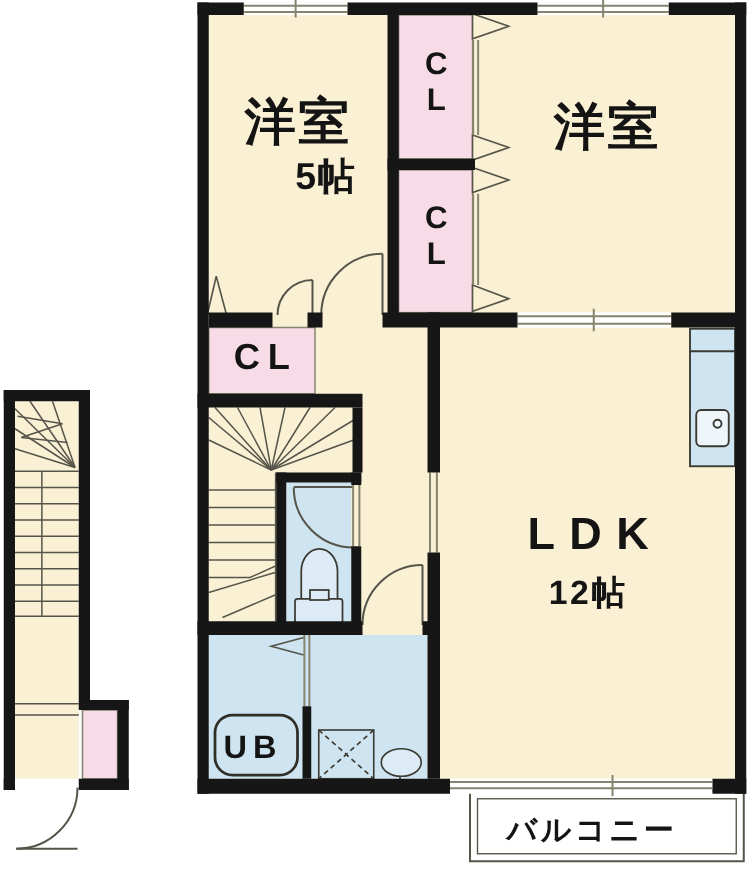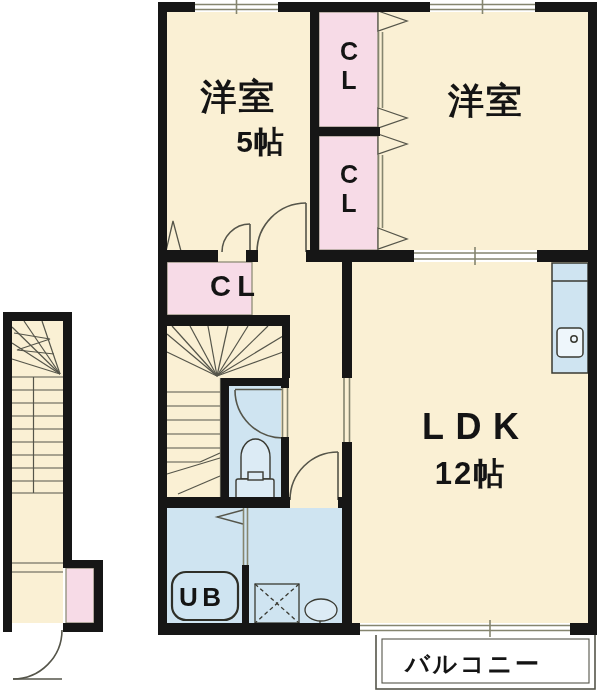--- a/index.html
+++ b/index.html
@@ -1,23 +1,23 @@
 <!DOCTYPE html>
 <html><head>
 <meta charset="utf-8">
 <style>
   html,body{margin:0;padding:0;background:#fff;}
   #plan{position:relative;width:600px;height:696px;background:#fff;overflow:hidden;
         font-family:"Liberation Sans","DejaVu Sans",sans-serif;color:#141414;}
   #plan svg{position:absolute;left:0;top:0;}
   .lbl{position:absolute;z-index:5;text-align:center;font-weight:600;color:#141414;}
-  .room-name{font-size:36px;line-height:46px;letter-spacing:2px;}
+  .room-name{font-size:41px;line-height:46px;letter-spacing:2px;}
   .room-size{font-size:30px;line-height:44px;letter-spacing:1px;margin-left:44px;}
   .ldk-name{font-size:36px;line-height:48px;letter-spacing:.32em;text-indent:.32em;}
-  .ldk-size{font-size:31px;line-height:46px;letter-spacing:2px;}
+  .ldk-size{font-size:27px;line-height:46px;letter-spacing:2px;}
   .vlabel{white-space:pre;font-size:25px;line-height:29px;font-weight:700;letter-spacing:0;}
   .cl-h{font-size:29px;letter-spacing:.22em;text-indent:.22em;font-weight:700;}
   .ub{font-size:26px;letter-spacing:.18em;text-indent:.18em;font-weight:700;}
   .balcony{font-size:24px;letter-spacing:.12em;font-weight:600;}
 </style>
 </head>
 <body>
 
 <div id="plan">
 
@@ -235,19 +235,19 @@
   <div class="ldk-name">LDK</div>
   <div class="ldk-size">12帖</div>
 </div>
 
 <div class="lbl vlabel" style="left:318px;top:37px;width:62px;">C
 L</div>
 
 <div class="lbl vlabel" style="left:318px;top:160px;width:62px;">C
 L</div>
 
-<div class="lbl cl-h" style="left:167px;top:270px;width:85px;margin-left:23px;">CL</div>
+<div class="lbl cl-h" style="left:167px;top:270px;width:85px;">CL</div>
 
 <div class="lbl ub" style="left:172px;top:582px;width:56px;">UB</div>
 
 <div class="lbl balcony" style="left:364px;top:648px;width:219px;">バルコニー</div>
 
 </div>
 
 </body></html>

